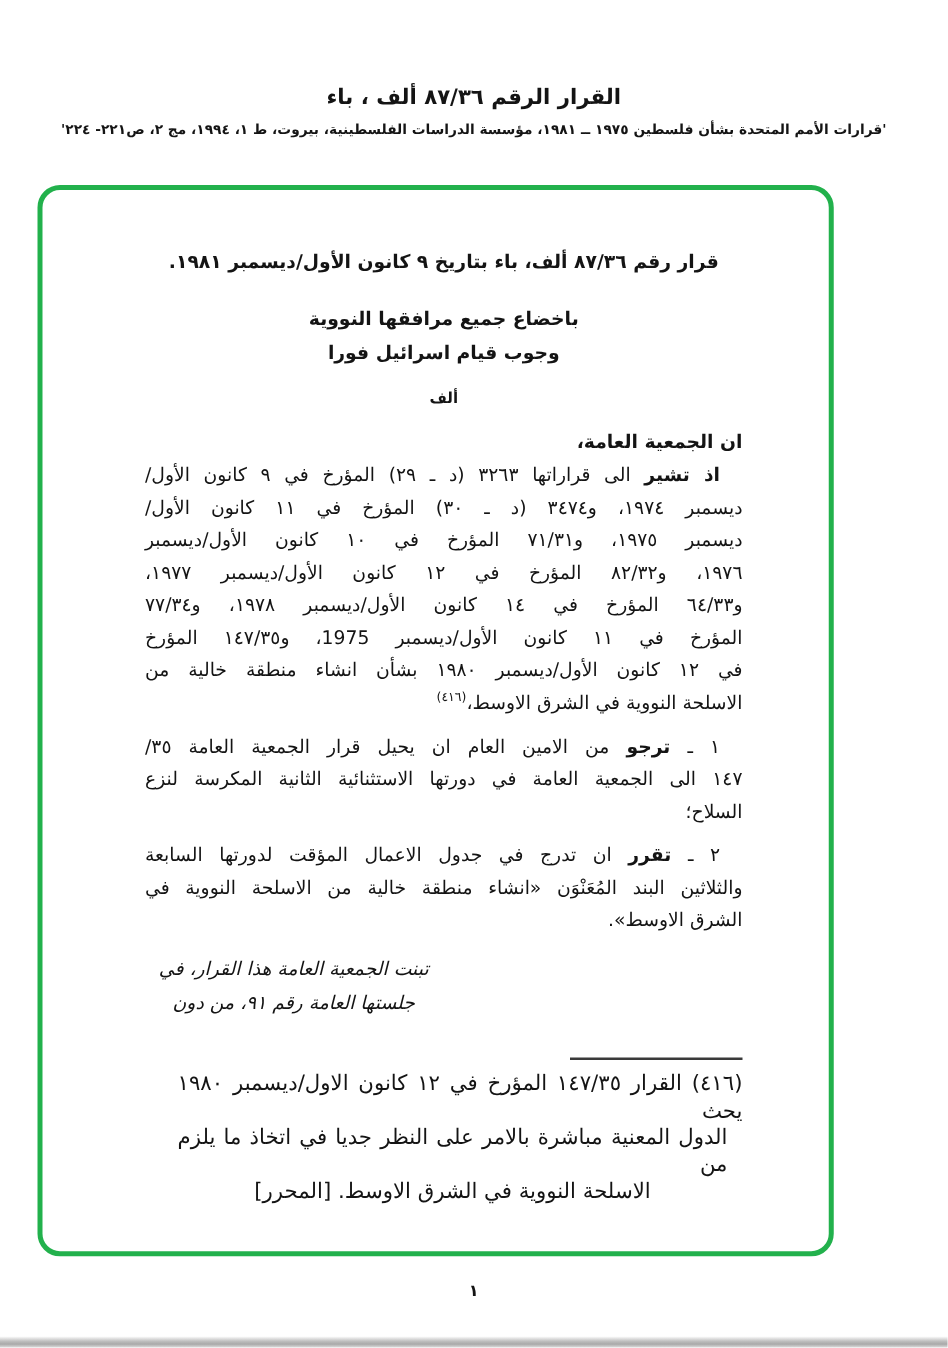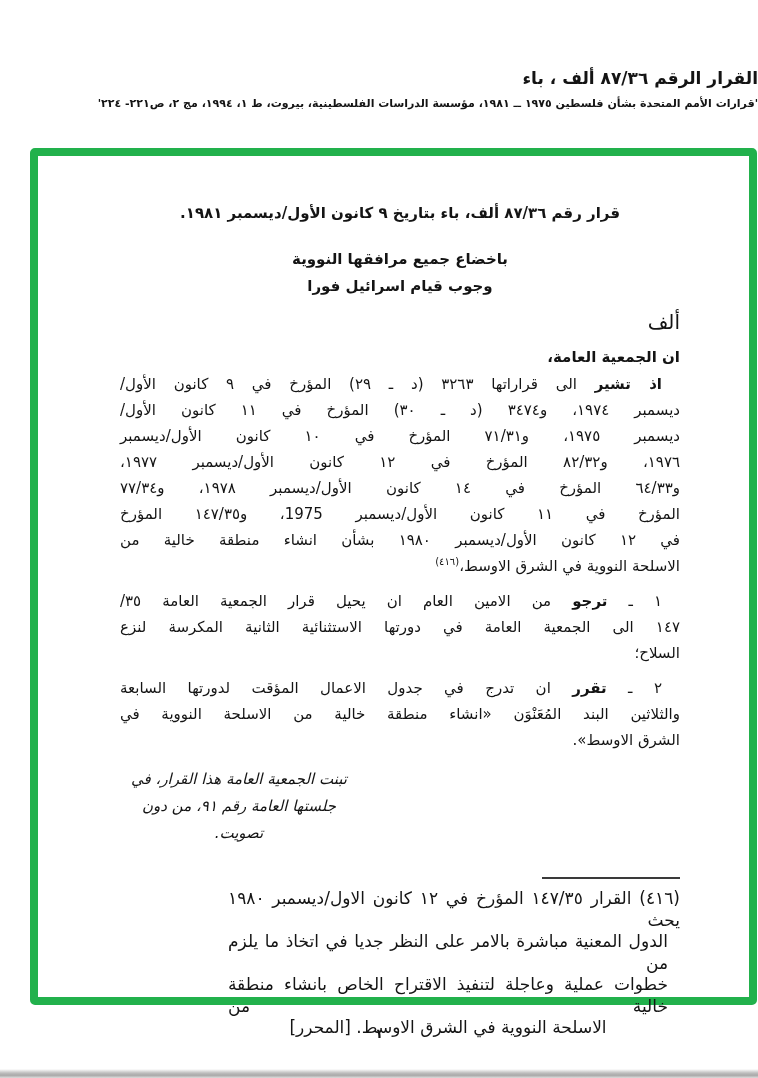--- a/index.html
+++ b/index.html
@@ -4,40 +4,40 @@
 <style>
   html,body{margin:0;padding:0;background:#ffffff;}
   body{
     width:758px;height:1078px;position:relative;overflow:hidden;
     font-family:"DejaVu Sans",sans-serif;color:#141414;
     -webkit-font-smoothing:antialiased;
   }
   .page{width:758px;height:1078px;position:relative;direction:rtl;}
 
   
-  .doc-header{position:absolute;top:68px;right:0;left:0;text-align:right;}
+  .doc-header{position:absolute;top:68px;right:0;left:0;text-align:center;}
   .doc-header .h1{font-weight:bold;font-size:17px;letter-spacing:0;}
   .doc-header .h2{font-weight:bold;font-size:11px;margin-top:9px;white-space:nowrap;}
 
   
   .green-box{
-    position:absolute;left:30px;top:148px;width:727px;height:857px;
-    border:8px solid #701a75;border-radius:5px;box-sizing:border-box;
+    position:absolute;left:30px;top:148px;width:637px;height:857px;
+    border:4px solid #701a75;border-radius:18px;box-sizing:border-box;
     background:transparent;
   }
   .content{
     position:absolute;top:0;right:0;left:0;bottom:0;
     padding:44px 69px 0 82px;box-sizing:border-box;
     font-size:15px;line-height:26px;
   }
 
   .res-title{text-align:center;font-weight:bold;font-size:15px;margin-bottom:20px;}
   .res-subject{text-align:center;font-weight:bold;font-size:15px;}
   .res-subject .line{line-height:27px;}
-  .section-letter{text-align:right;font-weight:normal;font-size:20px;margin-top:9px;margin-bottom:9px;}
+  .section-letter{text-align:center;font-weight:bold;font-size:12px;margin-top:9px;margin-bottom:9px;}
   .opening{font-weight:bold;text-align:right;line-height:27px;}
 
   
   .para{margin:0;}
   .para .line{
     text-align:justify;text-align-last:justify;line-height:26px;
   }
   .para.end-start .line:last-child{text-align:start;text-align-last:auto;}
   .para.indent-first .line:first-child{padding-right:18px;}
   .para-gap{margin-top:9px;}
@@ -121,29 +121,27 @@
 
       <div class="para end-start indent-first para-gap">
           <div class="line">٢ ـ <b>تقرر</b> ان تدرج في جدول الاعمال المؤقت لدورتها السابعة</div>
           <div class="line">والثلاثين البند المُعَنْوَن «انشاء منطقة خالية من الاسلحة النووية في</div>
           <div class="line">الشرق الاوسط».</div>
         </div>
 
       <div class="closing">
           <div class="line">تبنت الجمعية العامة هذا القرار، في</div>
           <div class="line">جلستها العامة رقم ٩١، من دون</div>
-          <div class="line">تصويت.</div>
         </div>
 
       <div class="footnote">
         <hr class="fn-sep">
         <div class="para">
             <div class="line">(٤١٦) القرار ١٤٧/٣٥ المؤرخ في ١٢ كانون الاول/ديسمبر ١٩٨٠ يحث</div>
             <div class="line">الدول المعنية مباشرة بالامر على النظر جديا في اتخاذ ما يلزم من</div>
-            <div class="line">خطوات عملية وعاجلة لتنفيذ الاقتراح الخاص بانشاء منطقة خالية من</div>
             <div class="line">الاسلحة النووية في الشرق الاوسط. [المحرر]</div>
           </div>
       </div>
 
     </div>
   </div>
 
   <div class="page-number">١</div>
 
   <div class="page-edge-shadow"></div>

